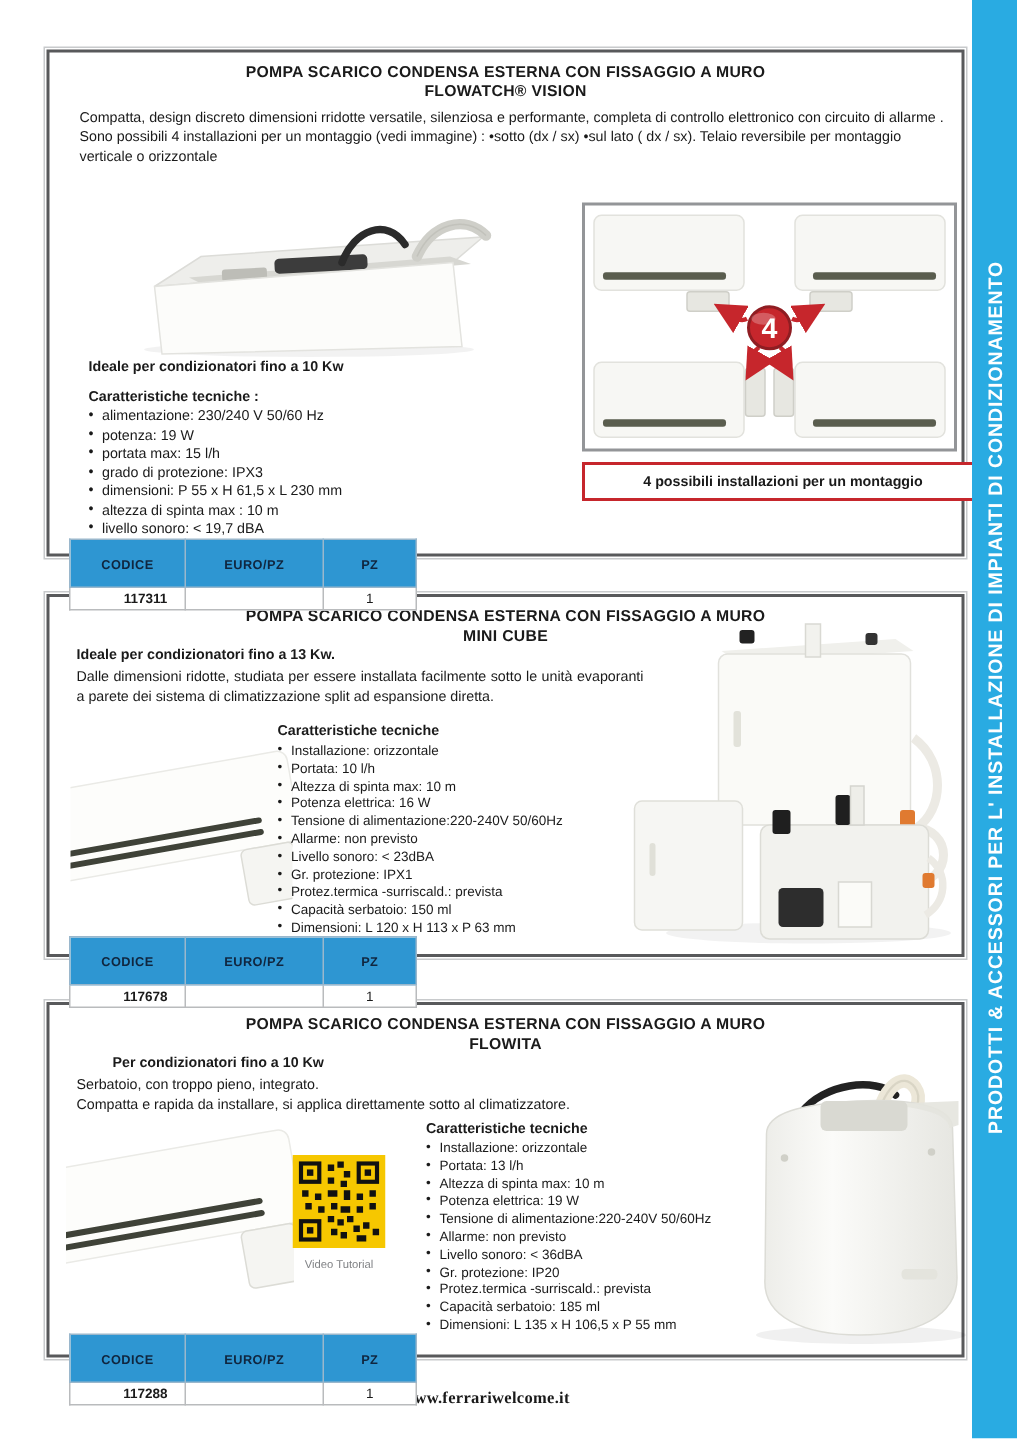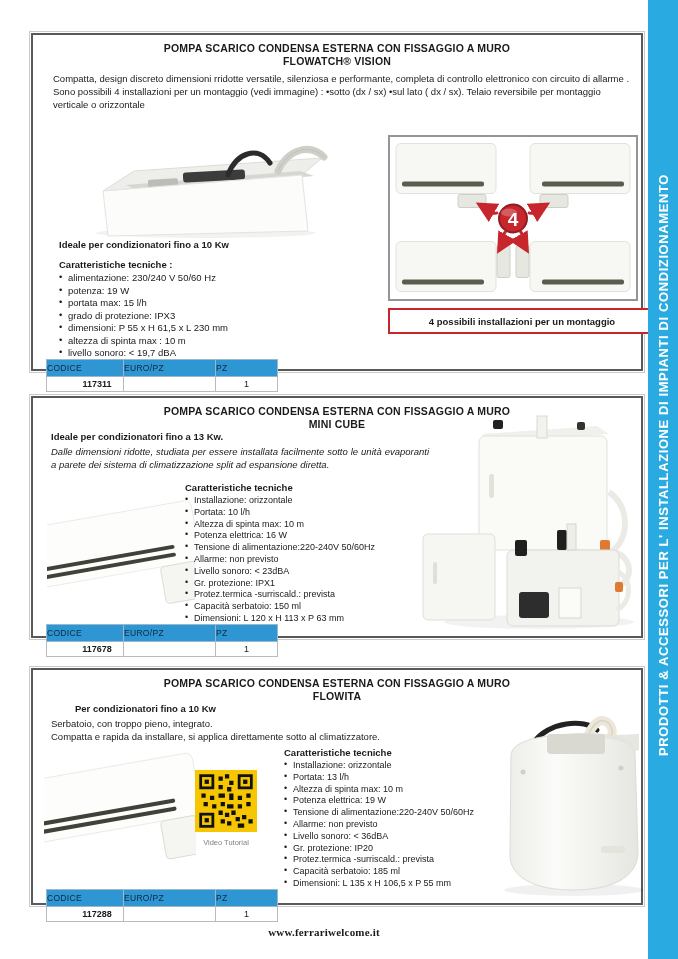--- a/index.html
+++ b/index.html
@@ -19,21 +19,21 @@
     position:absolute;left:31px;width:612px;background:#fff;
     border:2px solid #58595b;outline:1px solid #c8cacc;outline-offset:1px;
   }
   .panel1{top:33px;height:338px;}
   .panel2{top:396px;height:242px;}
   .panel3{top:668px;height:237px;}
   .ptitle{position:absolute;top:7px;left:0;right:0;text-align:center;
     font-size:10.5px;font-weight:bold;line-height:13px;letter-spacing:.2px;}
   .intro{position:absolute;font-size:9.5px;line-height:13px;}
   .intro1{top:37px;left:20px;width:578px;}
-  .intro2{top:47px;left:18px;width:378px;text-align:justify;font-style:italic;}
+  .intro2{top:47px;left:18px;width:378px;text-align:justify;}
   .intro3{top:47px;left:18px;width:420px;}
   .ideal{position:absolute;font-size:9.5px;font-weight:bold;}
   .ideal1{top:204px;left:26px;}
   .ideal2{top:33px;left:18px;}
   .ideal3{top:33px;left:18px;margin-left:24px;}
   .tech-title{position:absolute;font-size:9.5px;font-weight:bold;}
   .tt1{top:224px;left:26px;}
   .tt2{top:84px;left:152px;}
   .tt3{top:77px;left:251px;}
   ul.tech{position:absolute;list-style:none;}
@@ -55,22 +55,22 @@
   .img-cube{left:386px;top:14px;width:216px;height:222px;}
   .img-ac3{left:11px;top:73px;width:152px;height:132px;}
   .img-tank{left:456px;top:24px;width:165px;height:205px;}
   .qr-wrap{position:absolute;left:158px;top:100px;width:70px;text-align:center;}
   .qr-wrap svg{width:62px;height:62px;display:block;margin:0 auto;}
   .qr-caption{margin-top:6px;font-size:7.5px;font-weight:normal;color:#808285;}
   
   table.codetable{position:absolute;left:46px;border-collapse:collapse;background:#fff;z-index:5;}
   .t1{top:359px;} .t2{top:624px;} .t3{top:889px;}
   table.codetable th{
-    background:var(--table-header-blue);color:#10263f;font-size:8.5px;font-weight:normal;
-    border:1px solid #9ab7cc;height:17px;text-align:left;letter-spacing:.3px;}
+    background:var(--table-header-blue);color:#10263f;font-size:8.5px;font-weight:bold;
+    border:1px solid #9ab7cc;height:32px;text-align:center;letter-spacing:.3px;}
   table.codetable td{
     border:1px solid #b9bbbd;font-size:9px;height:15px;text-align:center;background:#fff;}
   td.code{font-weight:bold;padding-left:24px;}
   .cw1{width:77px;} .cw2{width:92px;} .cw3{width:62px;}
   
   .footer{position:absolute;top:926px;left:0;width:648px;text-align:center;
     font-size:11px;font-weight:bold;letter-spacing:.2px;font-family:Liberation Serif, serif;}
   .sidebar{position:absolute;top:0;right:0;width:30px;height:959px;background:var(--sidebar-blue);}
   .sidebar-label-wrap{position:absolute;top:0;bottom:30px;left:0;right:0;
     display:flex;align-items:center;justify-content:center;}

